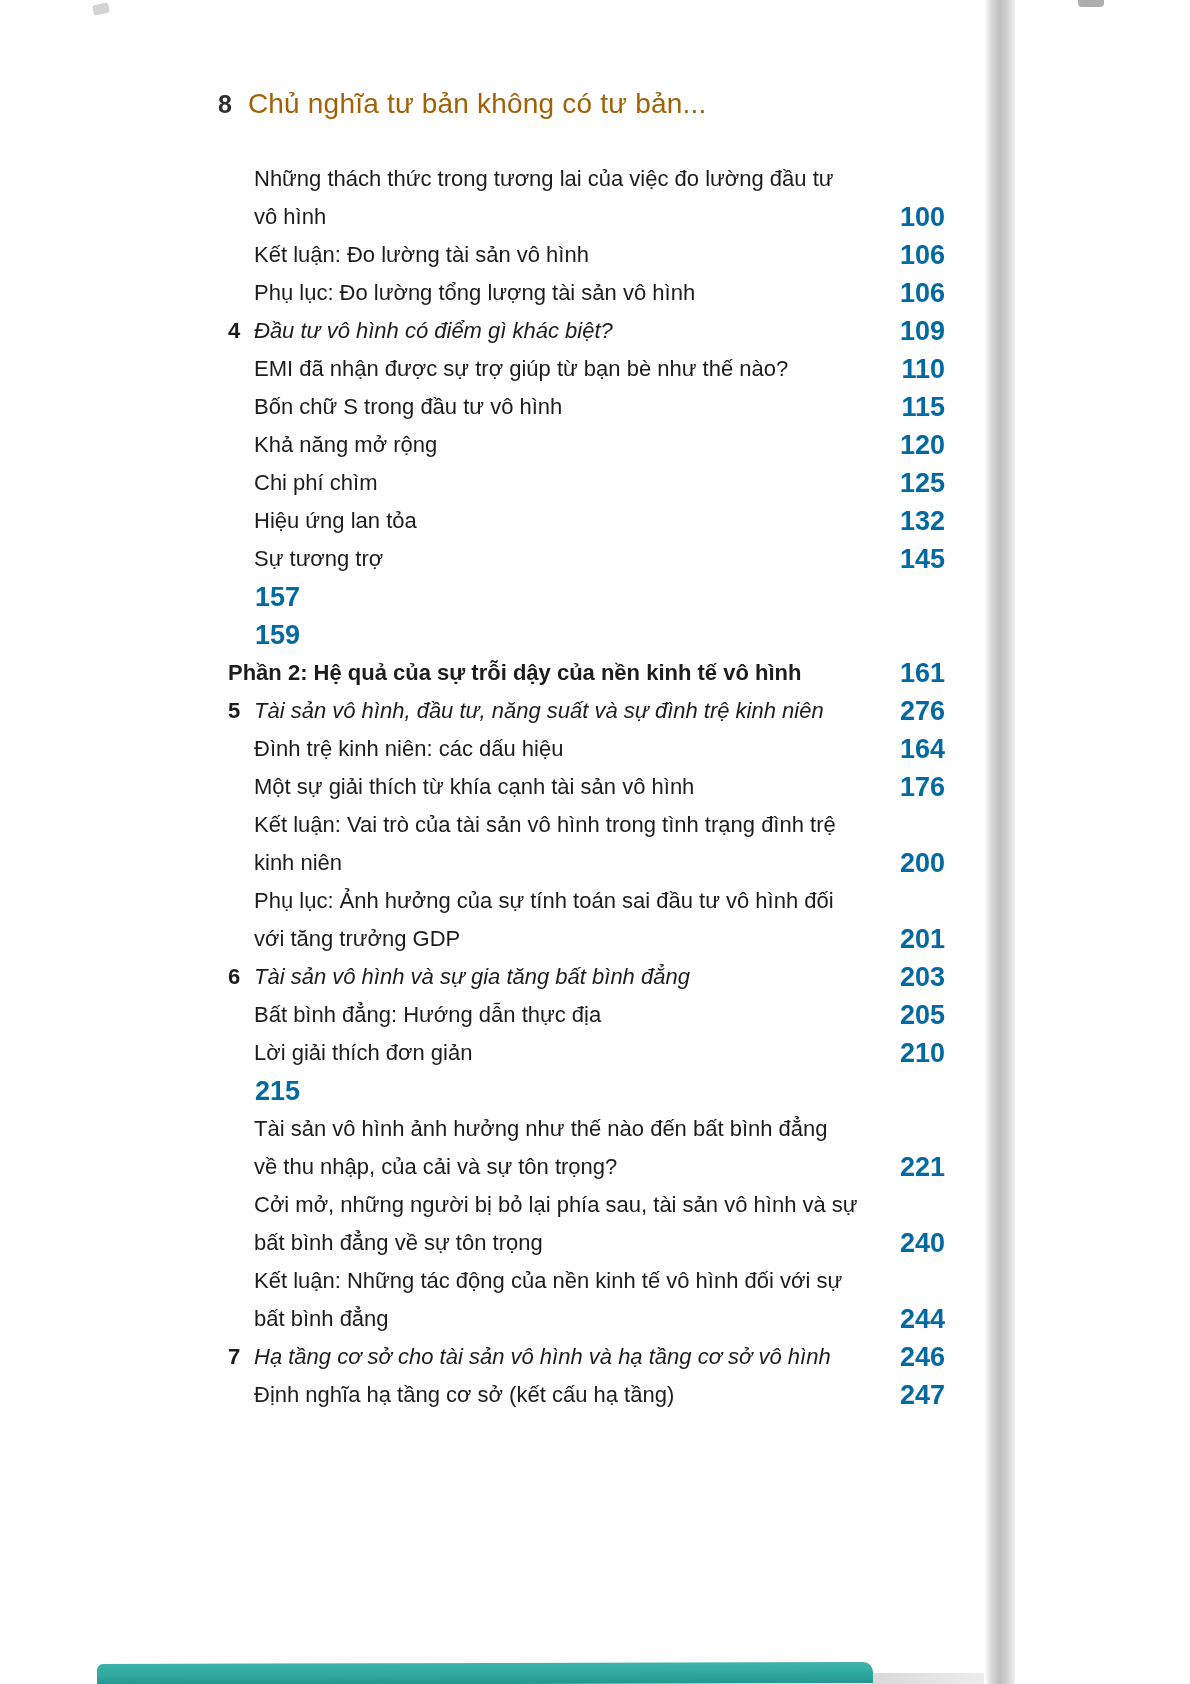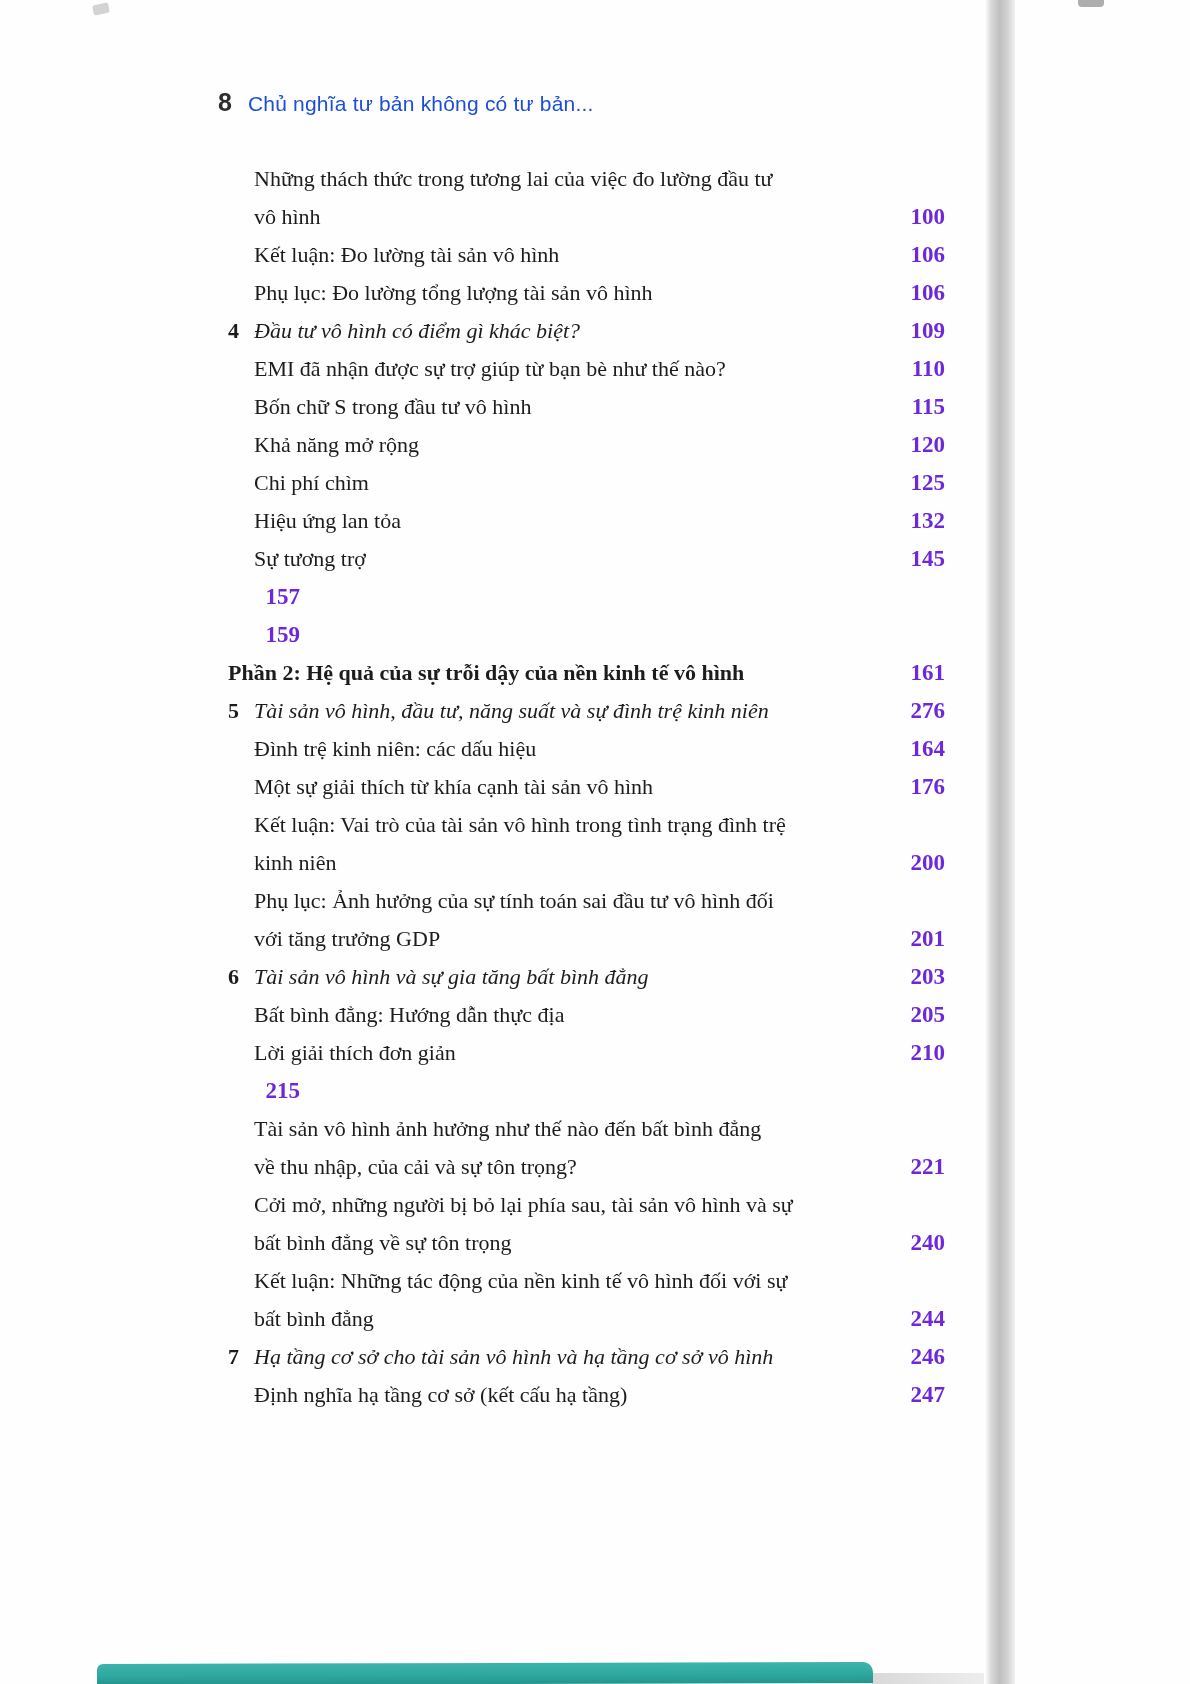--- a/index.html
+++ b/index.html
@@ -17,42 +17,42 @@
   }
   
   .header {
     position: absolute; top: 88px; left: 218px;
     display: flex; align-items: baseline; gap: 16px;
   }
   .header .folio {
     font-size: 25px; font-weight: 700; color: #2e2e2e;
   }
   .header .running-title {
-    font-size: 21px; color: #1d4ed8; letter-spacing: 0.2px;
+    font-size: 28px; color: #a16207; letter-spacing: 0.2px;
   }
   
   .toc {
     position: absolute; top: 160px; left: 228px;
     width: 717px;
   }
   .toc-row {
     display: flex; justify-content: space-between; align-items: flex-end;
-    font-size: 22px; line-height: 38px; font-family: Liberation Serif, serif;
+    font-size: 22px; line-height: 38px;
   }
   .toc-row.sub .toc-text { padding-left: 26px; }
   .toc-row.chapter .toc-label { font-style: italic; }
   .toc-row.part { font-weight: 700; }
   .toc-text { flex: 1 1 auto; white-space: pre-line; }
   .toc-num {
     display: inline-block; width: 26px;
     font-weight: 700; font-style: normal;
   }
   .toc-page {
     flex: 0 0 auto; min-width: 62px; text-align: right;
-    font-size: 23px; font-weight: 700; color: #6d28d9;
+    font-size: 27px; font-weight: 700; color: #0369a1;
     line-height: 38px; padding-left: 10px;
   }
   
   .edge-band {
     position: absolute; top: 0; bottom: 0; left: 985px; width: 30px;
     background: linear-gradient(90deg, #ffffff 0%, #dcdcdc 18%,
       var(--band-color, #bfbfbf) 48%, #d2d2d2 75%, #f2f2f2 100%);
   }
   .corner-mark-right {
     position: absolute; top: 0; left: 1078px; width: 26px; height: 7px;

